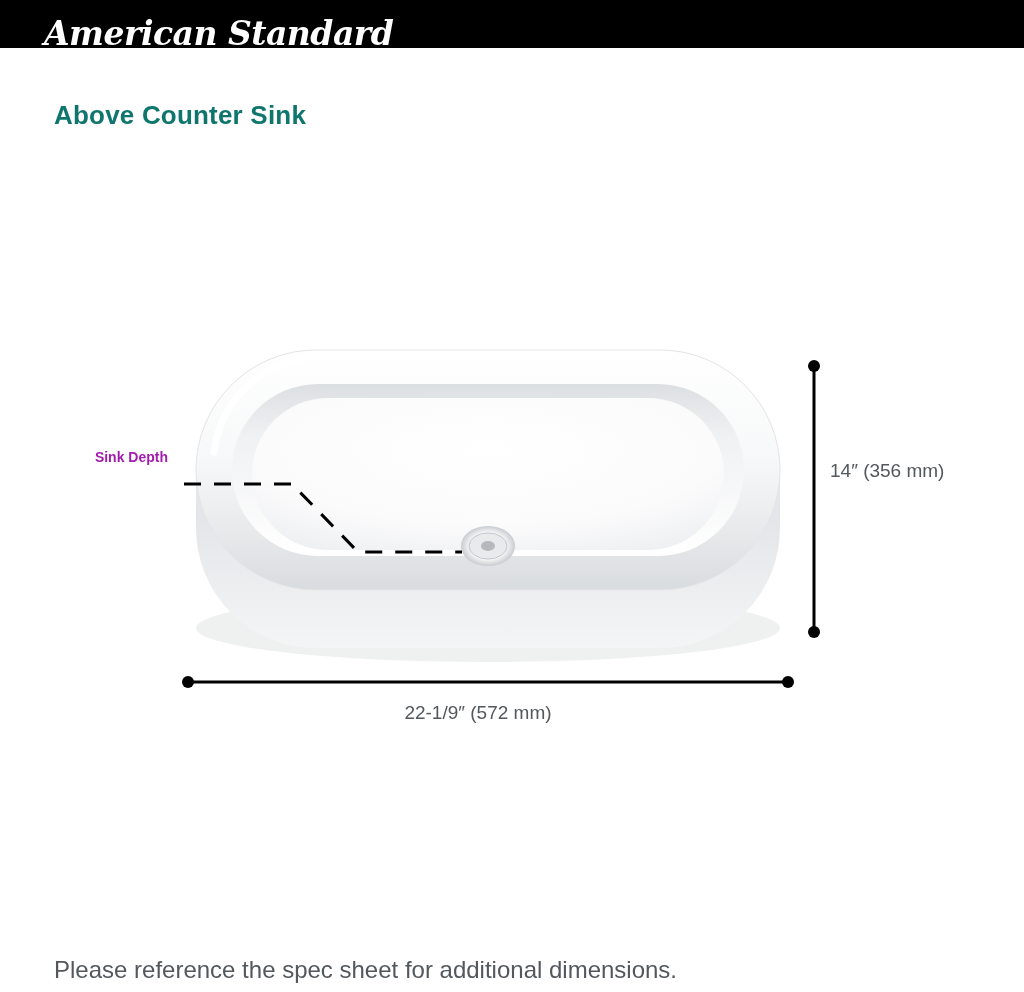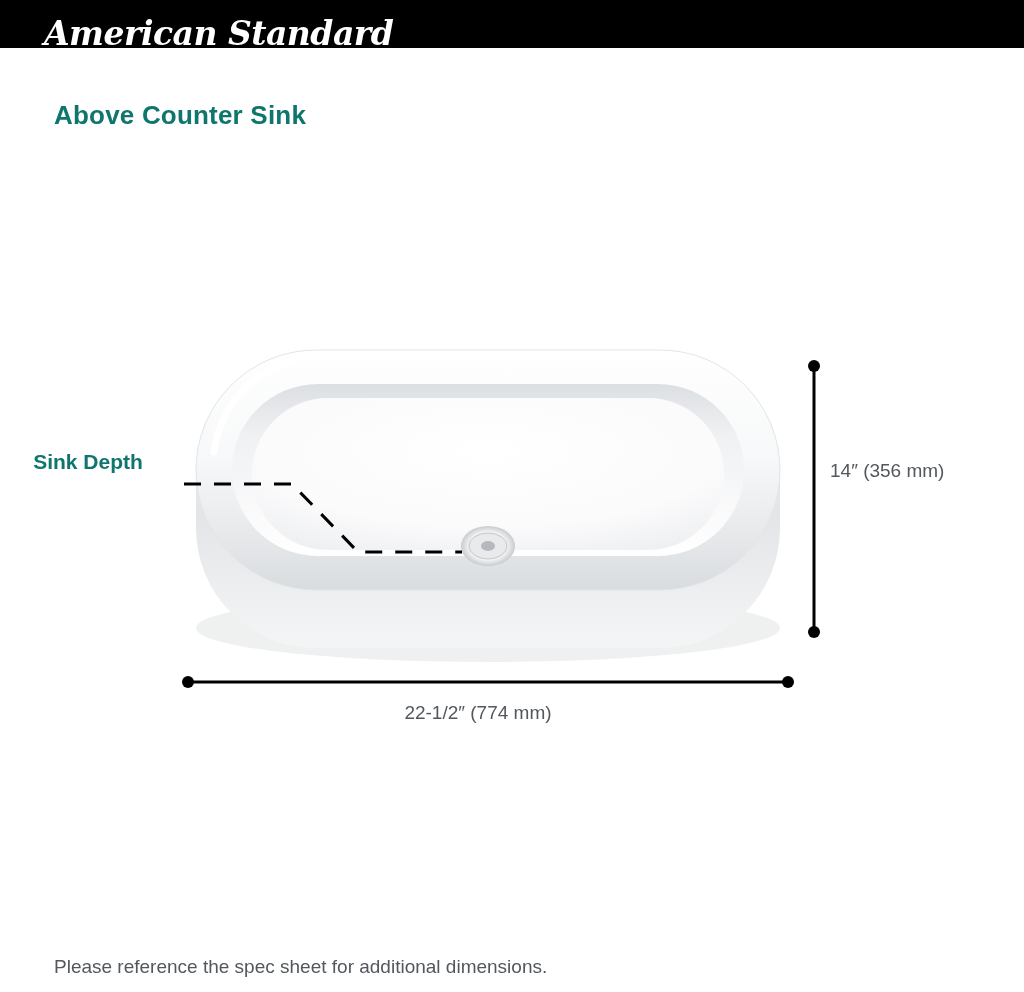--- a/index.html
+++ b/index.html
@@ -75,25 +75,24 @@
     height: 992px;
     pointer-events: none;
   }
 
   
   .label {
     position: absolute;
     line-height: 1.38;
   }
   .label .l1 {
-    font-size: 21px;
+    font-size: 14px;
     font-weight: bold;
-    color: #0f766e;
-    white-space: nowrap;
-    text-align: center;
+    color: #a21caf;
+    white-space: nowrap;
   }
   .label .l2 {
     font-size: 19px;
     font-weight: normal;
     color: #53585d;
     white-space: nowrap;
   }
 
   .label-depth {
     left: 8px;
@@ -112,21 +111,21 @@
     top: 700px;
     width: 376px;
     text-align: center;
   }
 
   
   .footer-note {
     position: absolute;
     left: 54px;
     top: 956px;
-    font-size: 19px;
+    font-size: 24px;
     color: #53585d;
     white-space: nowrap;
   }
 </style>
 </head>
 <body>
 
 <div class="header-bar">
   <div class="brand-logo">
     <div class="brand-logo-text">American Standard</div>
@@ -235,16 +234,16 @@
 
 <div class="label label-depth">
   <div class="l1">Sink Depth</div>
 </div>
 
 <div class="label label-width">
   <div class="l2">14″ (356 mm)</div>
 </div>
 
 <div class="label label-length">
-  <div class="l2">22-1/2″ (774 mm)</div>
+  <div class="l2">22-1/9″ (572 mm)</div>
 </div>
 
 <div class="footer-note">Please reference the spec sheet for additional dimensions.</div>
 
 </body></html>

